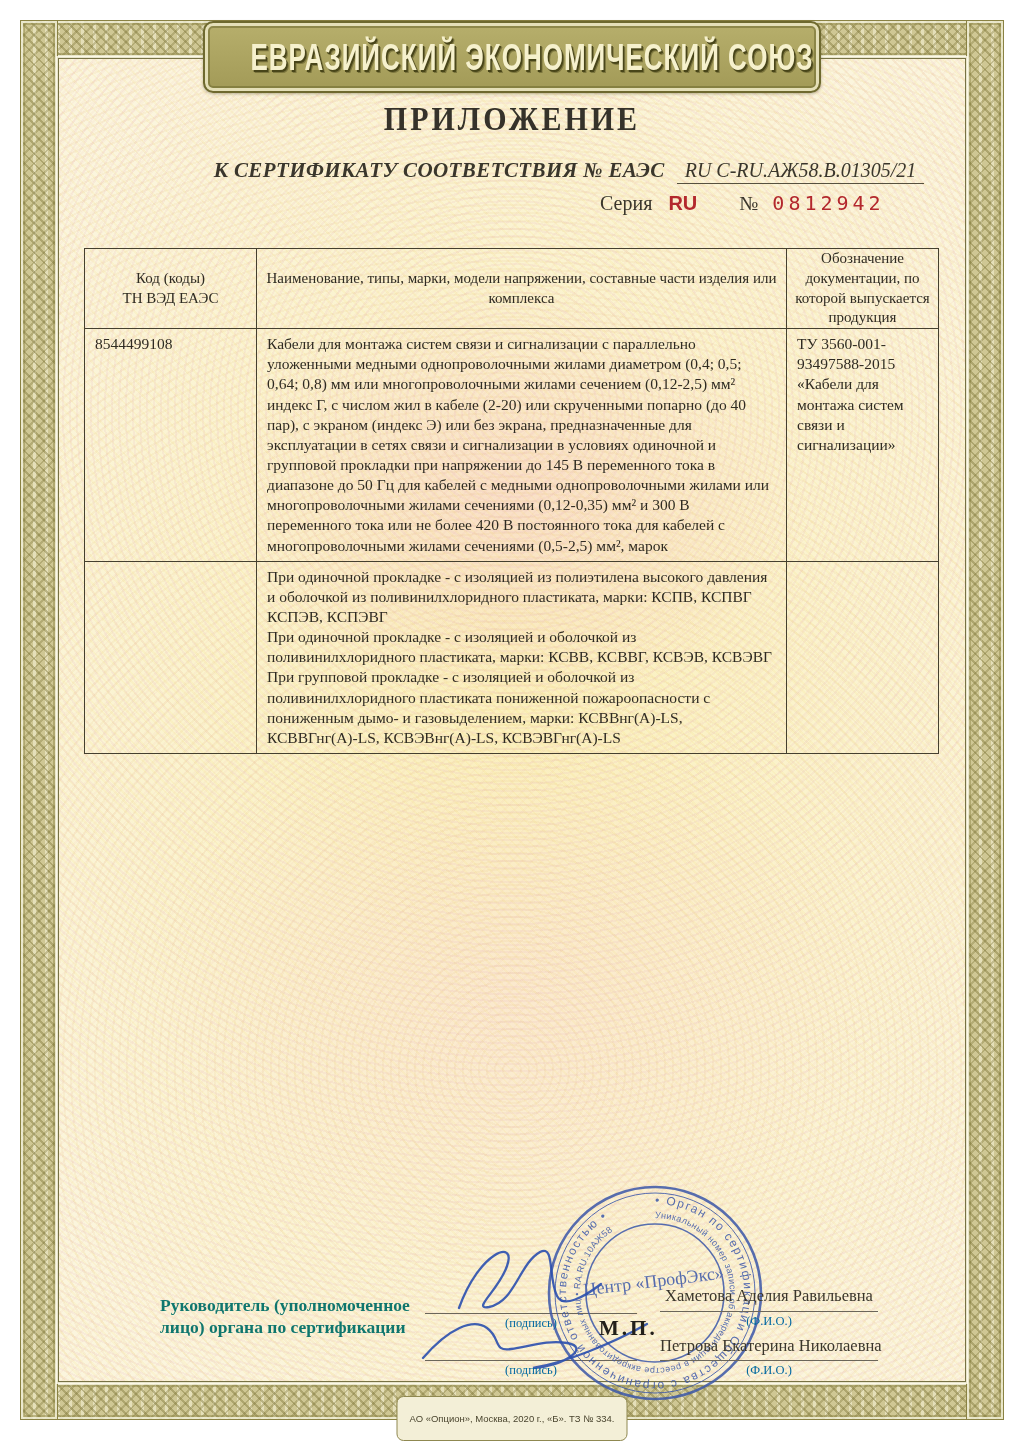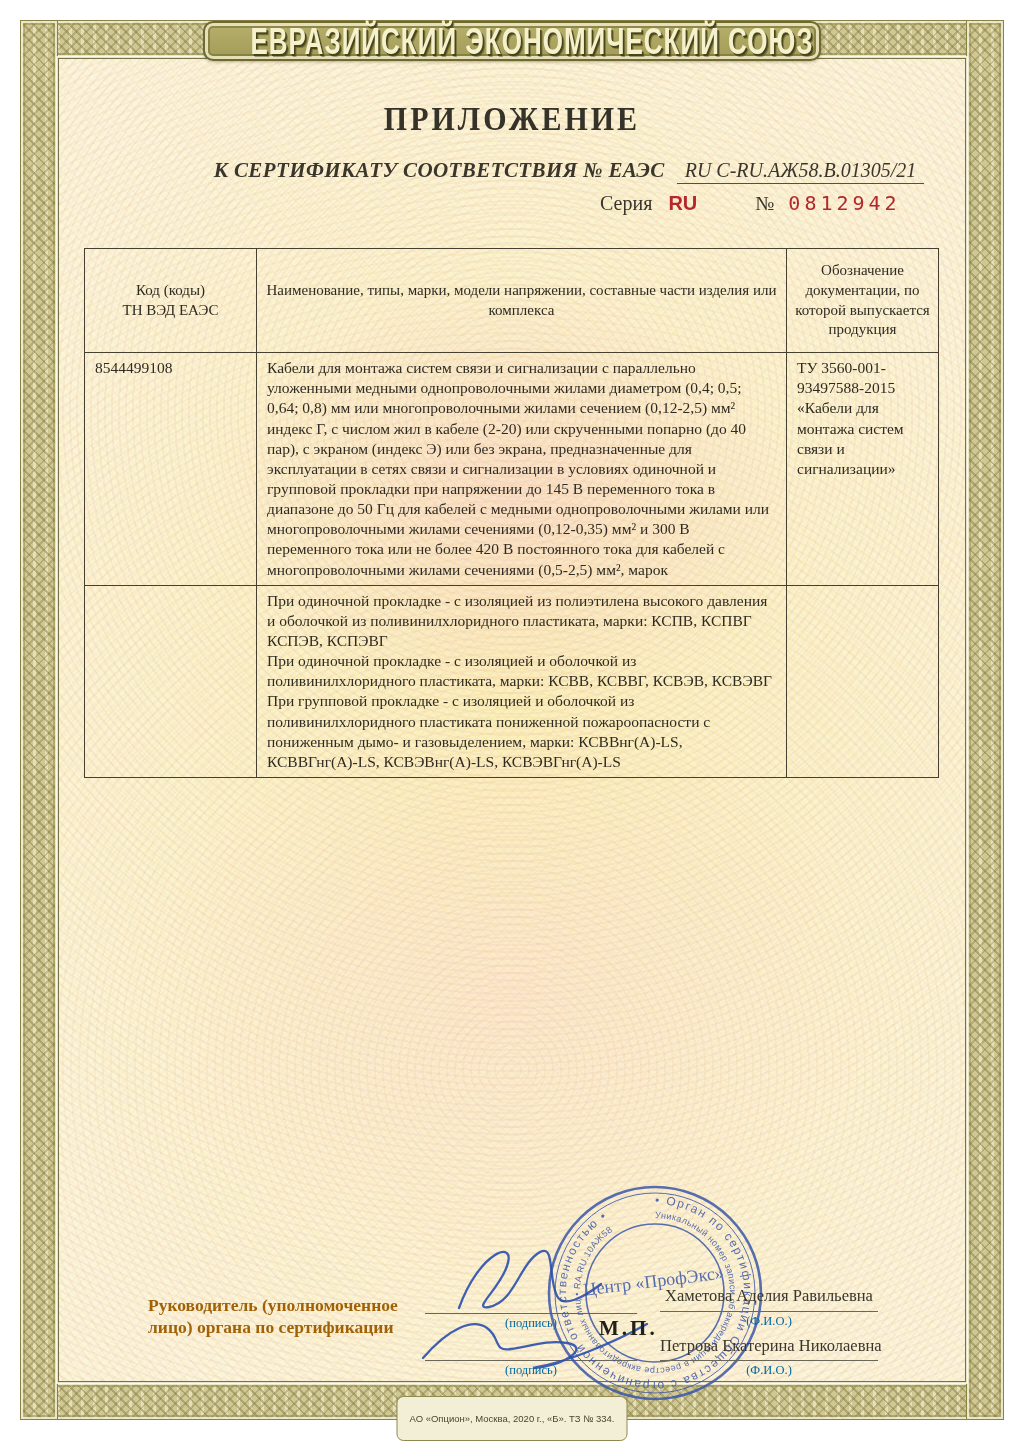--- a/index.html
+++ b/index.html
@@ -44,21 +44,21 @@
   .inner-frame {
     position:absolute; left:58px; top:58px; right:58px; bottom:66px;
     border:1.5px solid #777244;
     box-shadow: 0 0 0 2px rgba(255,253,238,.8);
     pointer-events:none;
   }
 
   
   .banner {
     position:absolute; left:50%; top:21px; transform:translateX(-50%);
-    width:618px; height:40px;
+    width:618px; height:72px;
     background:linear-gradient(180deg,#b7af6c,#a29a57);
     border:2px solid #6e692f; border-radius:10px;
     box-shadow: inset 0 0 0 3px rgba(244,240,205,.85), inset 0 0 0 5px rgba(110,105,47,.55), 0 1px 3px rgba(60,55,20,.35);
     display:flex; align-items:center; justify-content:center;
     z-index:6;
     padding-left:40px;
   }
   .banner-text {
     display:inline-block; transform:scaleY(1.45);
     font-family:"Liberation Sans", sans-serif; font-weight:800; font-size:26px;
@@ -80,21 +80,21 @@
   .cert-line .sub { font-weight:700; font-size:21px; letter-spacing:.4px; }
   .cert-line .num {
     font-size:20px; border-bottom:1.5px solid #56513f; padding:0 8px 2px; margin-left:8px;
   }
 
   .series-line {
     position:absolute; top:191px; left:600px;
     display:flex; align-items:baseline; color:#3a362c; font-size:20px;
   }
   .series-line .lbl { margin-right:16px; }
-  .series-line .ru  { color:var(--accent-red,#b3282d); font-weight:700; margin-right:58px; font-family:"Liberation Sans",sans-serif; }
+  .series-line .ru  { color:var(--accent-red,#b3282d); font-weight:700; margin-right:42px; font-family:"Liberation Sans",sans-serif; }
   .series-line .no  { margin-right:14px; }
   .series-line .blank-no {
     color:var(--accent-red,#b3282d); font-family:"DejaVu Sans Mono", monospace;
     font-size:20px; letter-spacing:4px;
   }
 
   .table-caption {
     position:absolute; top:227px; left:0; width:100%; text-align:center;
     font-size:15px; color:#3a362c;
   }
@@ -102,31 +102,31 @@
   
   table.products {
     position:absolute; left:84px; top:248px; width:854px;
     border-collapse:collapse; table-layout:fixed;
     font-size:15.5px; color:#2f2b22; line-height:1.3;
   }
   table.products td { border:1.5px solid #45402f; vertical-align:top; }
   td.c1 { width:172px; }
   td.c2 { width:530px; }
   td.c3 { width:152px; }
-  tr.hdr td { height:68px; text-align:center; vertical-align:middle; font-size:15px; padding:12px 8px; line-height:1.32; }
+  tr.hdr td { height:68px; text-align:center; vertical-align:middle; font-size:15px; padding:0 8px; line-height:1.32; }
   tr.r1 td { height:198px; padding:5px 10px 5px 10px; }
   tr.r2 td { height:178px; padding:5px 10px 5px 10px; }
   td .code { padding-left:0; }
   .preline { white-space:pre-line; }
   .para { margin:0 0 0 0; }
 
   
   .sig-label {
-    position:absolute; left:148px; width:300px;
-    font-weight:700; font-size:17.5px; color:#a16207; line-height:1.25;
+    position:absolute; left:160px; width:300px;
+    font-weight:700; font-size:17.5px; color:#0f766e; line-height:1.25;
   }
   .lbl-head   { top:1295px; }
   .lbl-expert { top:1347px; }
 
   .sig-line { position:absolute; border-top:1.2px solid #6b665a; }
   .line-sig1  { left:425px; top:1313px; width:212px; }
   .line-sig2  { left:425px; top:1360px; width:212px; }
   .line-name1 { left:660px; top:1311px; width:218px; z-index:8; }
   .line-name2 { left:660px; top:1360px; width:218px; z-index:8; }
 

